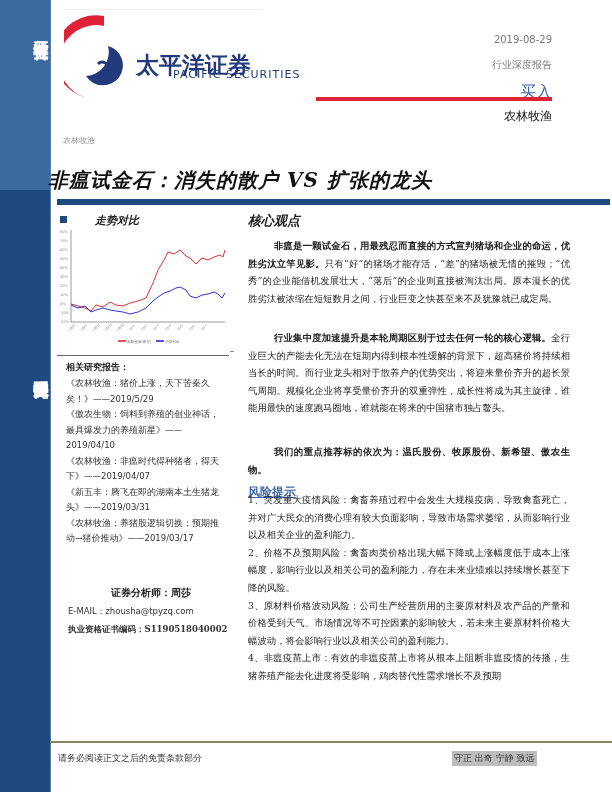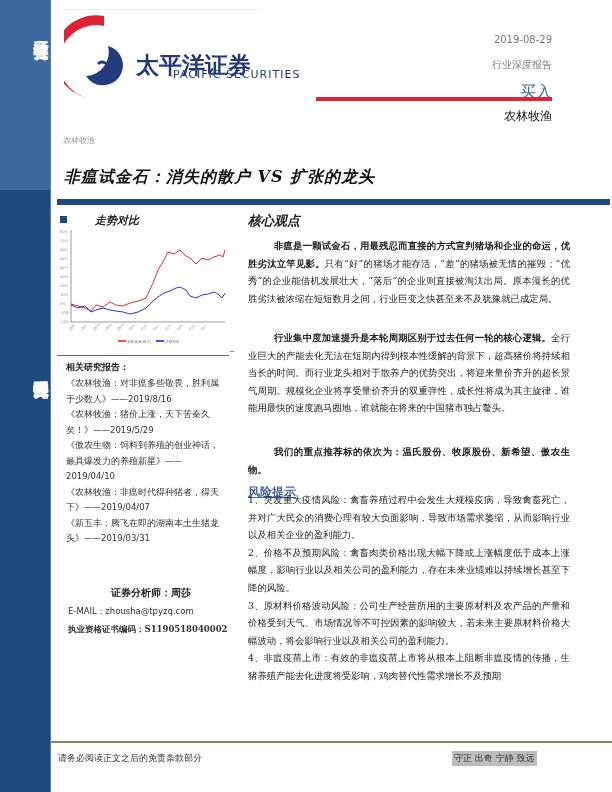--- a/index.html
+++ b/index.html
@@ -17,21 +17,21 @@
   .logo-en { position: absolute; left: 137px; top: 68px; font-family: "DejaVu Sans", sans-serif; font-size: 11px; color: #233a7c; letter-spacing: 1px; margin-left: 36px; }
 
   .meta { position: absolute; right: 60px; font-family: "DejaVu Sans", sans-serif; font-size: 10px; color: #777; text-align: left; }
   .meta.date { top: 34px; }
   .meta.type { top: 58px; }
   .meta.rating { top: 82px; color: #3e66a8; font-size: 16px; }
   .redbar { position: absolute; left: 316px; top: 97px; width: 236px; height: 4px; background: #e02236; }
   .industry { position: absolute; right: 60px; top: 108px; font-family: "DejaVu Sans", sans-serif; font-size: 12px; color: #111; }
 
   .crumb { position: absolute; left: 63px; top: 135px; font-size: 8px; color: #999; font-family: "DejaVu Sans", sans-serif; }
-  .title { position: absolute; left: 64px; top: 167px; font-size: 16px; font-weight: bold; font-style: italic; color: #111; letter-spacing: 1px; }
+  .title { position: absolute; left: 48px; top: 167px; font-size: 20px; font-weight: bold; font-style: italic; color: #111; letter-spacing: 1px; }
   .title-bar { position: absolute; left: 57px; top: 199px; width: 553px; height: 6px; background: #1f4a7f; }
 
   .sq { position: absolute; left: 60px; top: 216px; width: 7px; height: 7px; background: #1f4a7f; }
   .chart-title { position: absolute; left: 95px; top: 213px; font-weight: bold; font-style: italic; font-size: 11px; }
   .chart { position: absolute; left: 58px; top: 228px; width: 170px; height: 120px; }
   .chart-sep { position: absolute; left: 57px; top: 355px; width: 172px; height: 1px; background: #666; }
 
   .related-h { position: absolute; left: 66px; top: 361px; font-size: 9px; font-weight: bold; }
   .related { position: absolute; left: 66px; top: 376px; width: 160px; font-size: 9px; line-height: 15.5px; color: #333; }
   .related .item { margin-bottom: 0; }
@@ -125,25 +125,25 @@
     <line x1="60" y1="113" x2="68" y2="113" stroke="#e8141c" stroke-width="1.5"></line>
     <text x="69" y="114.5" font-family="DejaVu Sans, sans-serif" font-size="3.6" fill="#666">农林牧渔(申万)</text>
     <line x1="98" y1="113" x2="106" y2="113" stroke="#1a1ae0" stroke-width="1.5"></line>
     <text x="107" y="114.5" font-family="DejaVu Sans, sans-serif" font-size="3.6" fill="#666">沪深300</text>
   </svg>
 </div>
 <div class="chart-sep"></div>
 
 <div class="related-h">相关研究报告：</div>
 <div class="related">
-  <div class="item"><span>《农林牧渔：对非瘟多些敬畏，胜利属于少数人》</span><span class="date">——2019/8/16</span></div>
   <div class="item"><span>《农林牧渔：猪价上涨，天下苦秦久矣！》</span><span class="date">——2019/5/29</span></div>
   <div class="item"><span>《傲农生物：饲料到养殖的创业神话，最具爆发力的养殖新星》</span><span class="date">——2019/04/10</span></div>
   <div class="item"><span>《农林牧渔：非瘟时代得种猪者，得天下》</span><span class="date">——2019/04/07</span></div>
   <div class="item"><span>《新五丰：腾飞在即的湖南本土生猪龙头》</span><span class="date">——2019/03/31</span></div>
+  <div class="item"><span>《农林牧渔：养猪股逻辑切换：预期推动→猪价推动》</span><span class="date">——2019/03/17</span></div>
 </div>
 
 <div class="analyst-h">证券分析师：周莎</div>
 <div class="analyst-email">E-MAIL：zhousha@tpyzq.com</div>
 <div class="analyst-cert">执业资格证书编码：S1190518040002</div>
 
 <div class="core-h">核心观点</div>
 <div class="left-dash"></div>
 <div class="body p1"><b>非瘟是一颗试金石，用最残忍而直接的方式宣判猪场和企业的命运，优胜劣汰立竿见影。</b><span>只有“好”的猪场才能存活，“差”的猪场被无情的摧毁；“优秀”的企业能借机发展壮大，“落后”的企业则直接被淘汰出局。原本漫长的优胜劣汰被浓缩在短短数月之间，行业巨变之快甚至来不及犹豫就已成定局。</span></div>
 <div class="body p2"><b>行业集中度加速提升是本轮周期区别于过去任何一轮的核心逻辑。</b><span>全行业巨大的产能去化无法在短期内得到根本性缓解的背景下，超高猪价将持续相当长的时间。而行业龙头相对于散养户的优势突出，将迎来量价齐升的超长景气周期。规模化企业将享受量价齐升的双重弹性，成长性将成为其主旋律，谁能用最快的速度跑马圈地，谁就能在将来的中国猪市独占鳌头。</span></div>

